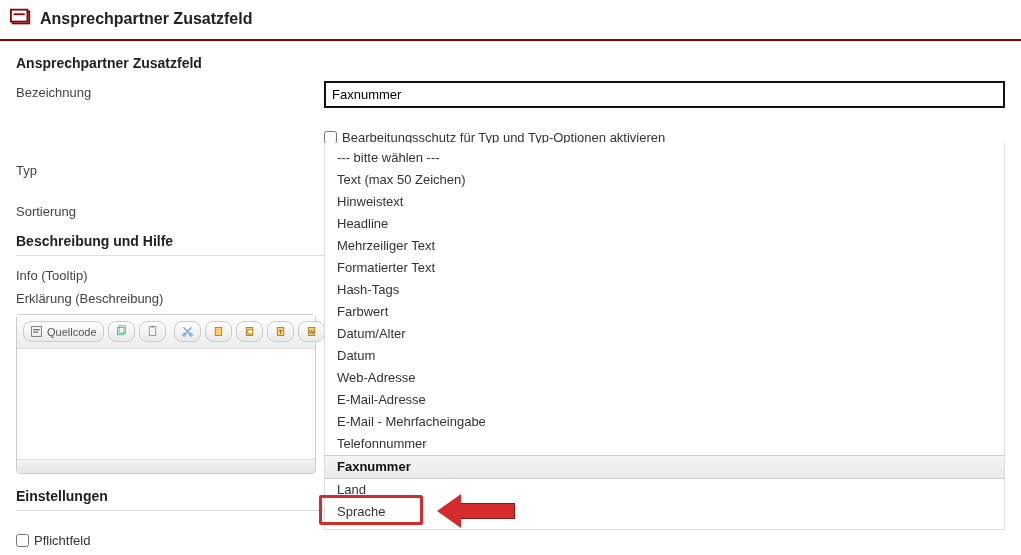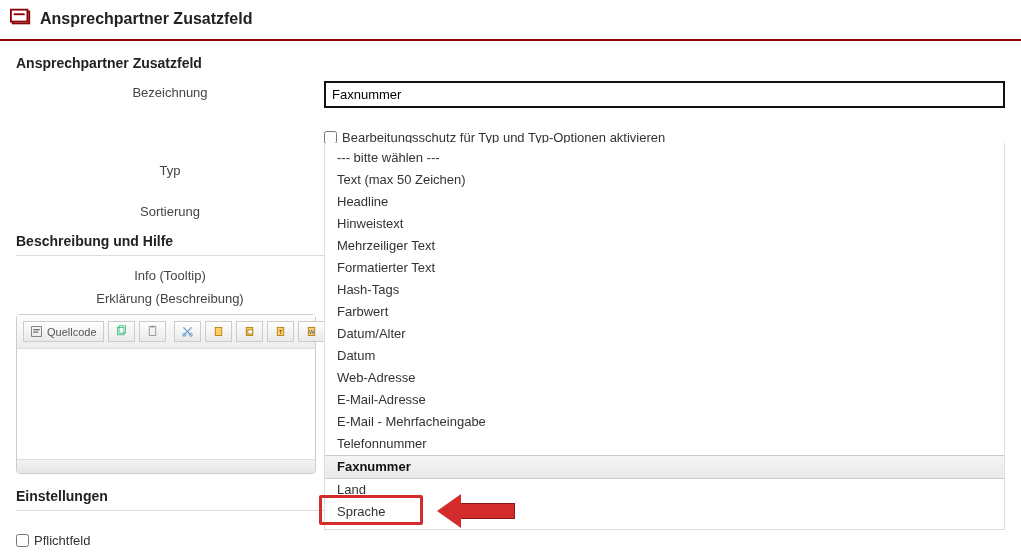--- a/index.html
+++ b/index.html
@@ -34,21 +34,20 @@
   display: flex;
   align-items: flex-start;
   margin-bottom: 8px;
 }
 .form-label {
   width: 308px;
   flex-shrink: 0;
   font-size: 13px;
   color: #444;
   padding-top: 4px;
-  text-align: center;
 }
 .form-control { flex: 1; }
 input[type="text"].txt {
   width: 100%;
   border: 2px solid #111;
   padding: 4px 6px;
   font-size: 13px;
 }
 .cb-row { display: flex; align-items: center; margin-top: 22px; margin-bottom: 6px; }
 .cb-row input { margin-right: 5px; }
@@ -141,21 +140,21 @@
 .editor-toolbar {
   display: flex;
   align-items: center;
   gap: 4px;
   padding: 6px;
   border-bottom: 1px solid #ddd;
   background: linear-gradient(#fdfdfd, #ededed);
 }
 .tb-btn {
   border: 1px solid #ccc;
-  border-radius: 0;
+  border-radius: 8px;
   background: linear-gradient(#fff, #e9e9e9);
   padding: 3px 6px;
   font-size: 11px;
   color: #555;
   display: inline-flex;
   align-items: center;
   gap: 4px;
   cursor: pointer;
 }
 .tb-btn svg { width: 13px; height: 13px; }
@@ -289,22 +288,22 @@
   <div class="cb-row" style="padding-bottom:6px;">
     <input type="checkbox" style="">
     <span>Pflichtfeld</span>
   </div>
 
   <div class="heading-row">Vorbelegung</div>
 
   <div class="dropdown" id="dd">
       <div class="item">--- bitte wählen ---</div>
       <div class="item">Text (max 50 Zeichen)</div>
+      <div class="item">Hinweistext</div>
       <div class="item">Headline</div>
-      <div class="item">Hinweistext</div>
       <div class="item">Mehrzeiliger Text</div>
       <div class="item">Formatierter Text</div>
       <div class="item">Hash-Tags</div>
       <div class="item">Farbwert</div>
       <div class="item">Datum/Alter</div>
       <div class="item">Datum</div>
       <div class="item">Web-Adresse</div>
       <div class="item">E-Mail-Adresse</div>
       <div class="item">E-Mail - Mehrfacheingabe</div>
       <div class="item">Telefonnummer</div>

